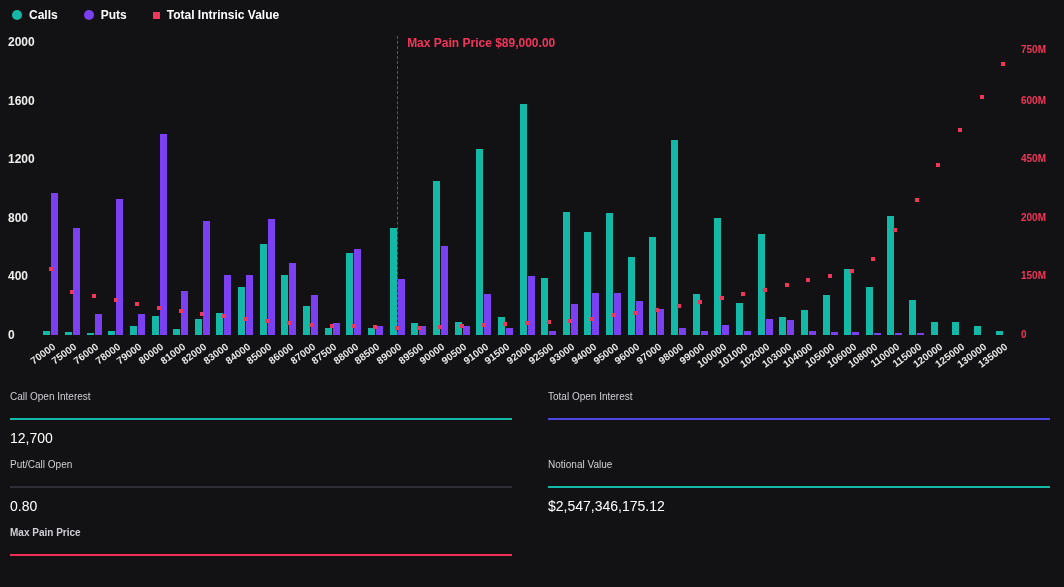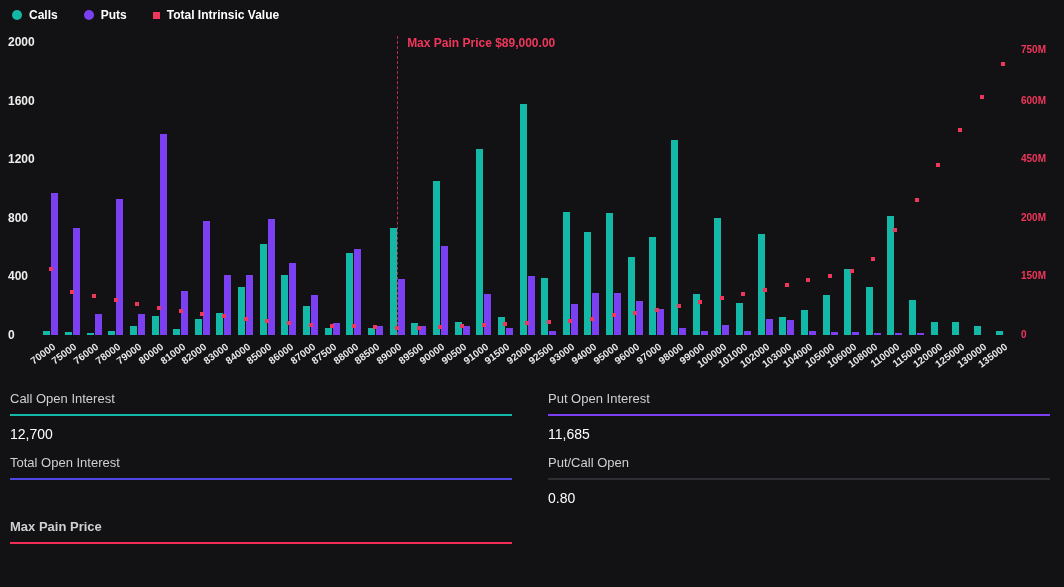--- a/index.html
+++ b/index.html
@@ -24,21 +24,21 @@
     color:#e8e8e8;text-align:right;white-space:nowrap;
     transform:rotate(-36deg);transform-origin:100% 0;}
   .bar{position:absolute;width:7px;}
   .dot{position:absolute;width:4px;height:4px;}
   .maxpain-line{position:absolute;width:0;border-left:1px dashed #f1365c;opacity:.75;}
   .maxpain-label{position:absolute;font-size:12px;font-weight:700;color:#f1365c;white-space:nowrap;}
   
   .stats{position:absolute;left:0;top:385px;width:1064px;box-sizing:border-box;
     padding:6px 14px 0 10px;display:grid;grid-template-columns:1fr 1fr;column-gap:36px;}
   .stat-card{margin-bottom:13px;}
-  .stat-label{font-size:13px;color:#cfcfd4;padding-bottom:8px;border-bottom:2px solid #333;}
+  .stat-label{font-size:10px;color:#cfcfd4;padding-bottom:16px;border-bottom:2px solid #333;}
   .stat-value{font-size:14px;color:#ffffff;padding-top:10px;}
 </style>
 </head>
 <body>
 
 <div class="app">
   <div class="chart" id="chart">
     <div class="legend" id="legend">
         <div class="legend-item">
           <span class="sw-circle" style="background: rgb(20, 184, 166);"></span>
@@ -243,27 +243,27 @@
       <div class="dot" style="left: 957.889px; top: 127.9px; background: rgb(241, 54, 92);"></div>
       <div class="dot" style="left: 979.533px; top: 94.6933px; background: rgb(241, 54, 92);"></div>
       <div class="dot" style="left: 1001.18px; top: 62.268px; background: rgb(241, 54, 92);"></div>
     </div>
   <div class="stats" id="stats">
       <div class="stat-card">
         <div class="stat-label" style="border-bottom-color: rgb(20, 184, 166);">Call Open Interest</div>
         <div class="stat-value">12,700</div>
       </div>
       <div class="stat-card">
-        <div class="stat-label" style="border-bottom-color: rgb(123, 64, 242);">Put Open Interest</div>
-        <div class="stat-value">11,685</div>
-      </div>
-      <div class="stat-card">
         <div class="stat-label" style="border-bottom-color: rgb(79, 70, 229);">Total Open Interest</div>
       </div>
       <div class="stat-card">
         <div class="stat-label" style="border-bottom-color: rgb(46, 46, 53);">Put/Call Open</div>
         <div class="stat-value">0.80</div>
+      </div>
+      <div class="stat-card">
+        <div class="stat-label" style="border-bottom-color: rgb(20, 184, 166);">Notional Value</div>
+        <div class="stat-value">$2,547,346,175.12</div>
       </div>
       <div class="stat-card">
         <div class="stat-label" style="border-bottom-color: rgb(239, 45, 85); font-weight: bold;">Max Pain Price</div>
       </div>
     </div>
 </div>
 
 </body></html>

